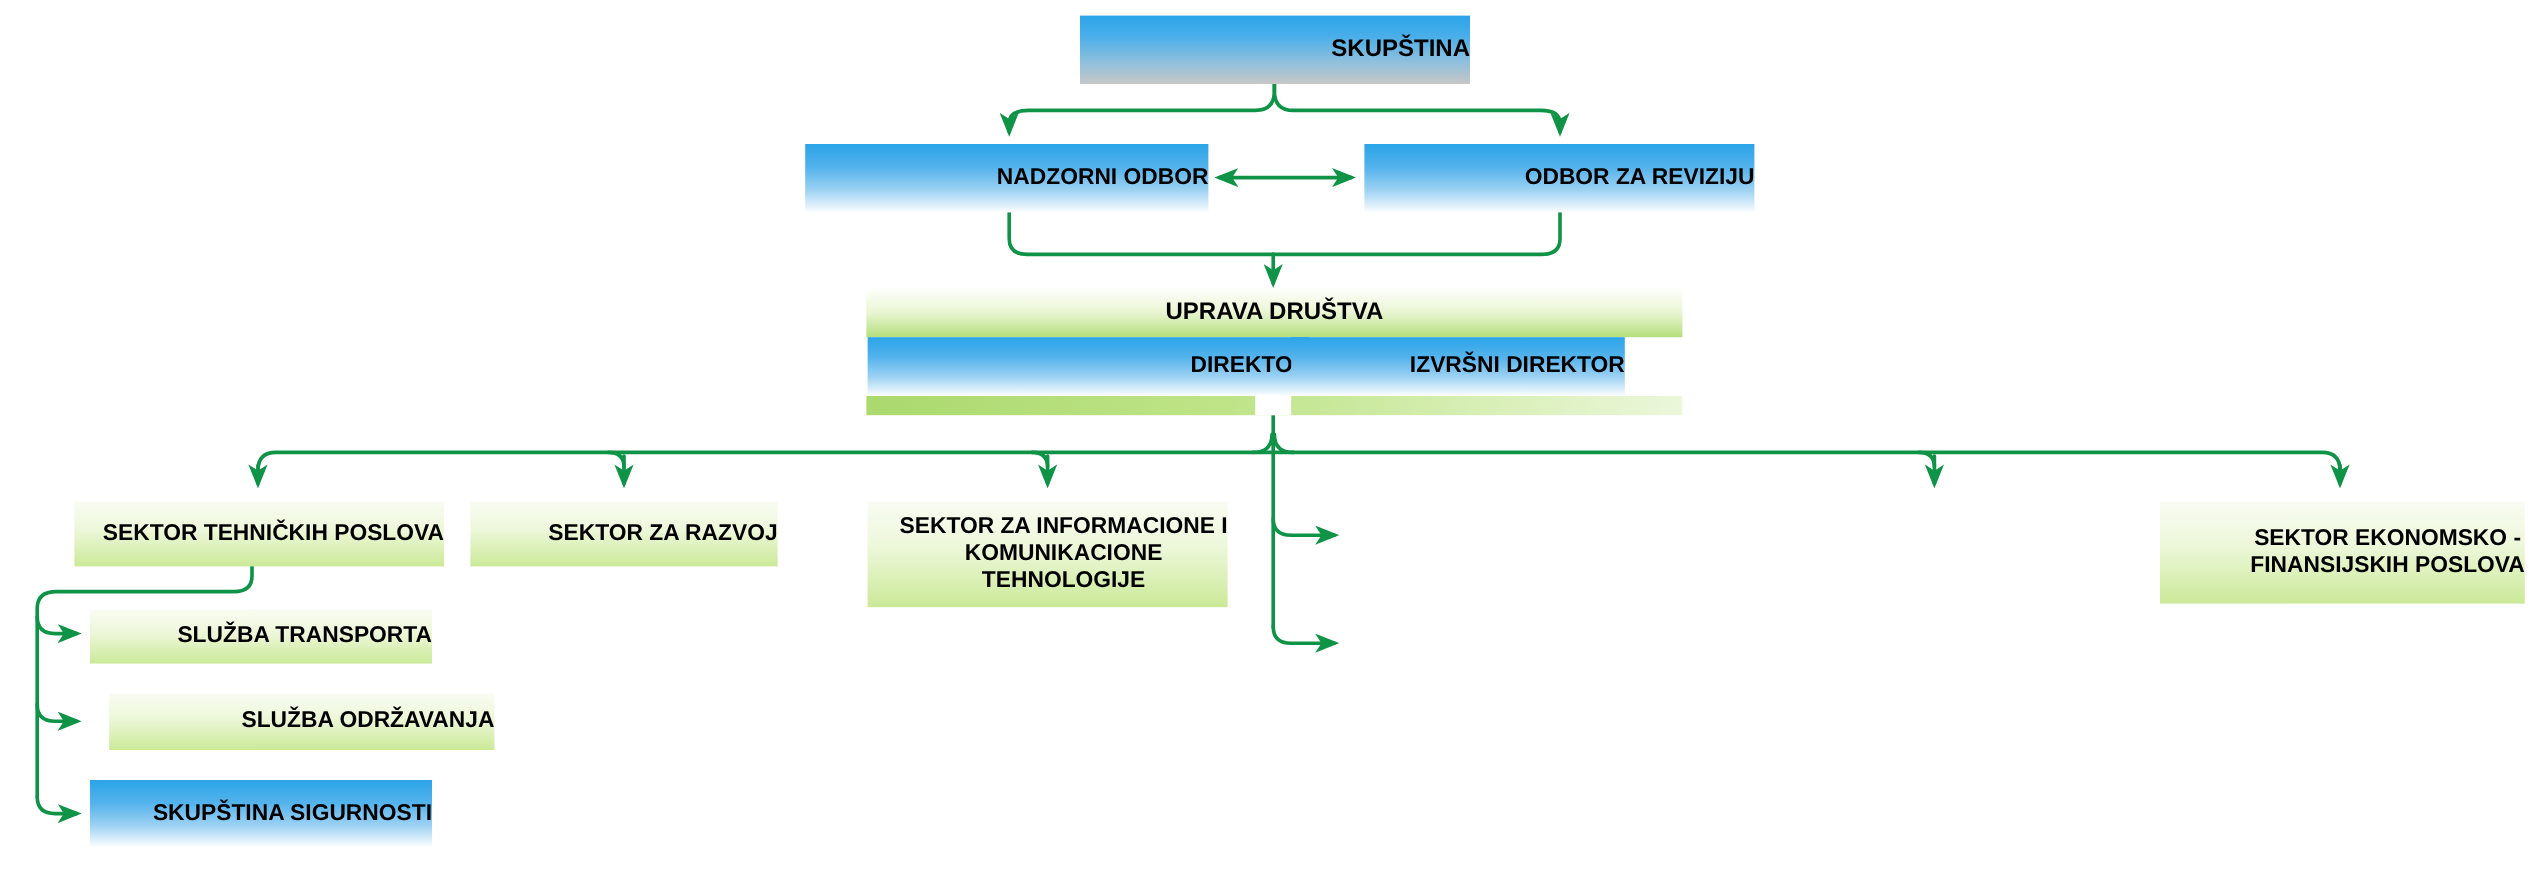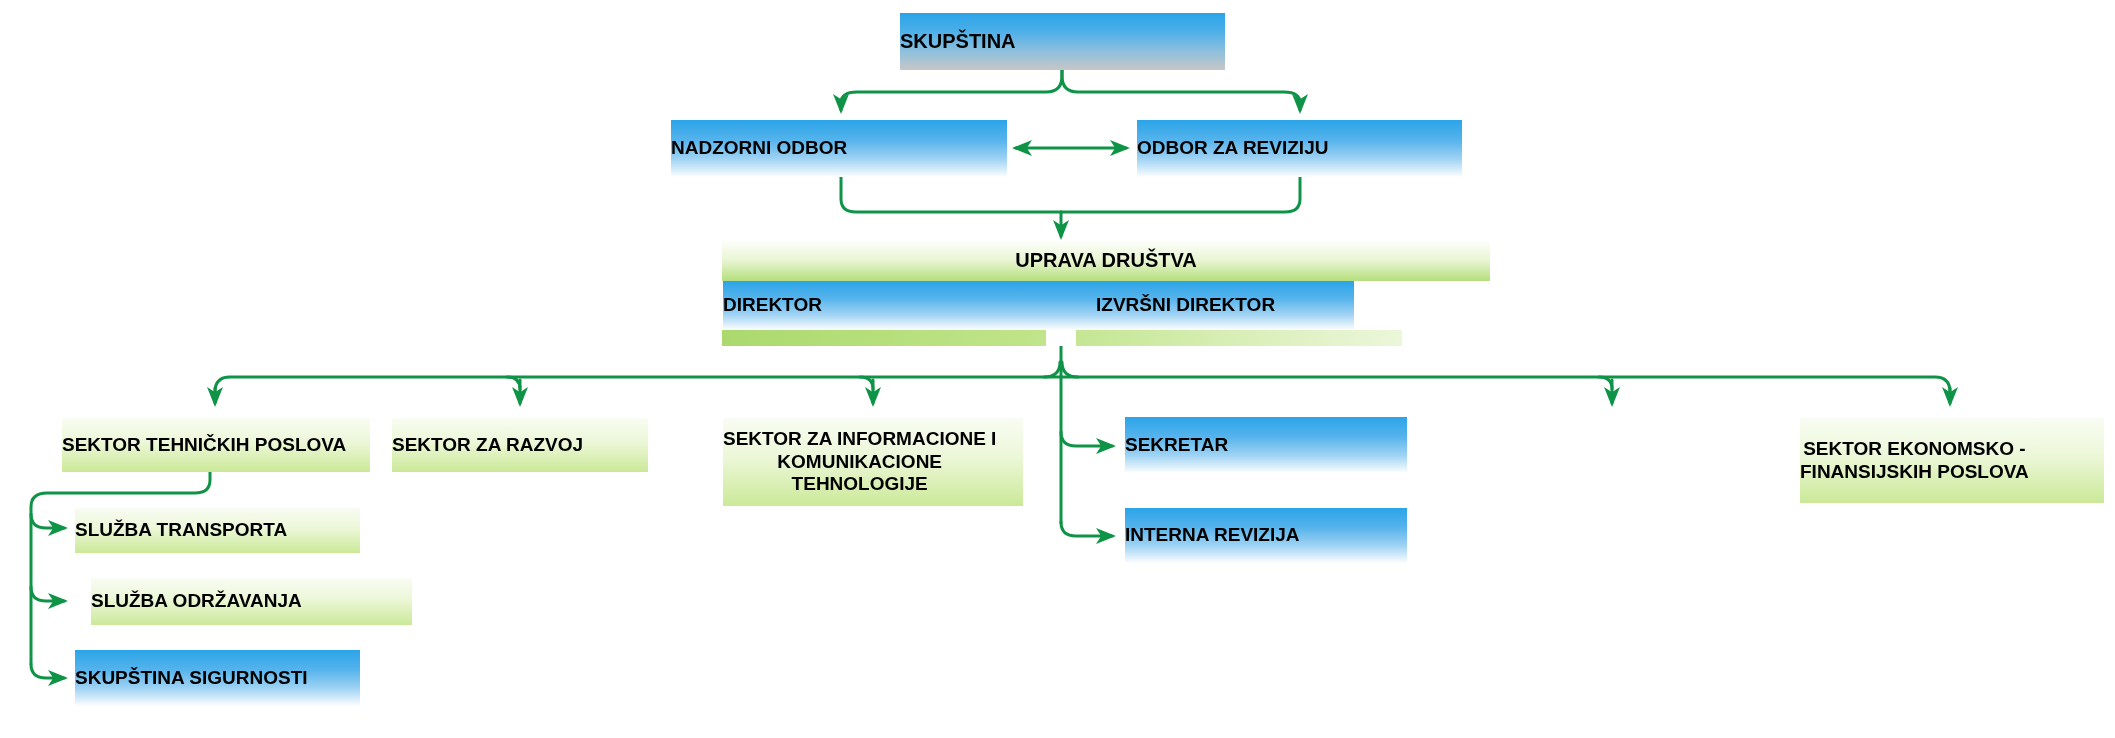--- a/index.html
+++ b/index.html
@@ -3,34 +3,34 @@
 <meta charset="utf-8">
 <style>
   html,body{margin:0;padding:0;background:#ffffff;}
   body{
     width:2115px;height:738px;position:relative;overflow:hidden;
     font-family:"Liberation Sans", sans-serif;
   }
   .stage{position:absolute;left:0;top:0;width:2115px;height:738px;}
   svg.wires{position:absolute;left:0;top:0;width:2115px;height:738px;pointer-events:none;}
   .node{
-    position:absolute;display:flex;align-items:center;justify-content:flex-start;
+    position:absolute;display:flex;align-items:center;justify-content:flex-end;
     text-align:center;font-weight:bold;color:#000;font-size:19px;line-height:1.18;
     white-space:pre-line;
   }
   .blue{background:linear-gradient(180deg,#2ba4e8 0%,#55b3ec 35%,#9ed2f3 68%,#fdfeff 100%);}
   .bluegray{background:linear-gradient(180deg,#2ba4e8 0%,#49aee9 30%,#8fc0dd 68%,#c7c6c6 100%);}
   .green{background:linear-gradient(180deg,#f9fcf3 0%,#ecf7d8 45%,#cbe998 100%);}
   
   #n-skupstina{left:900px;top:13px;width:325px;height:57px;font-size:20px;}
   #n-nadzorni{left:671px;top:120px;width:336px;height:57px;}
   #n-odbor-revizija{left:1137px;top:120px;width:325px;height:57px;}
   #n-uprava{left:722px;top:240px;width:680px;height:106px;position:absolute;}
   #n-uprava .band{
-    position:absolute;left:0;top:0;width:768px;height:41px;
+    position:absolute;left:0;top:0;width:680px;height:41px;
     display:flex;align-items:center;justify-content:center;
     font-weight:bold;font-size:20px;
     background:linear-gradient(180deg,#fefffd 0%,#e9f5d2 50%,#b5de7c 100%);
   }
   #n-uprava .strip{
     position:absolute;left:0;top:90px;width:680px;height:16px;
     background:linear-gradient(100deg,#abd96e 0%,#bfe488 45%,#ecf7db 100%);
   }
   #n-uprava .strip-gap{position:absolute;left:324px;top:90px;width:30px;height:16px;background:#ffffff;}
   #n-direktor{left:723px;top:281px;width:368px;height:49px;}
@@ -128,27 +128,21 @@
   <div class="node green" id="n-s-razvoj">
     <span>SEKTOR ZA RAZVOJ</span>
   </div>
 
   <div class="node green" id="n-s-ikt">
     <span>SEKTOR ZA INFORMACIONE I
 KOMUNIKACIONE
 TEHNOLOGIJE</span>
   </div>
 
-  <div class="node blue" id="n-sekretar">
-    <span>SEKRETAR</span>
-  </div>
 
-  <div class="node blue" id="n-interna">
-    <span>INTERNA REVIZIJA</span>
-  </div>
 
 
   <div class="node green" id="n-s-ekonomsko">
     <span>SEKTOR EKONOMSKO -
 FINANSIJSKIH POSLOVA</span>
   </div>
 
   <div class="node green" id="n-transporta">
     <span>SLUŽBA TRANSPORTA</span>
   </div>

